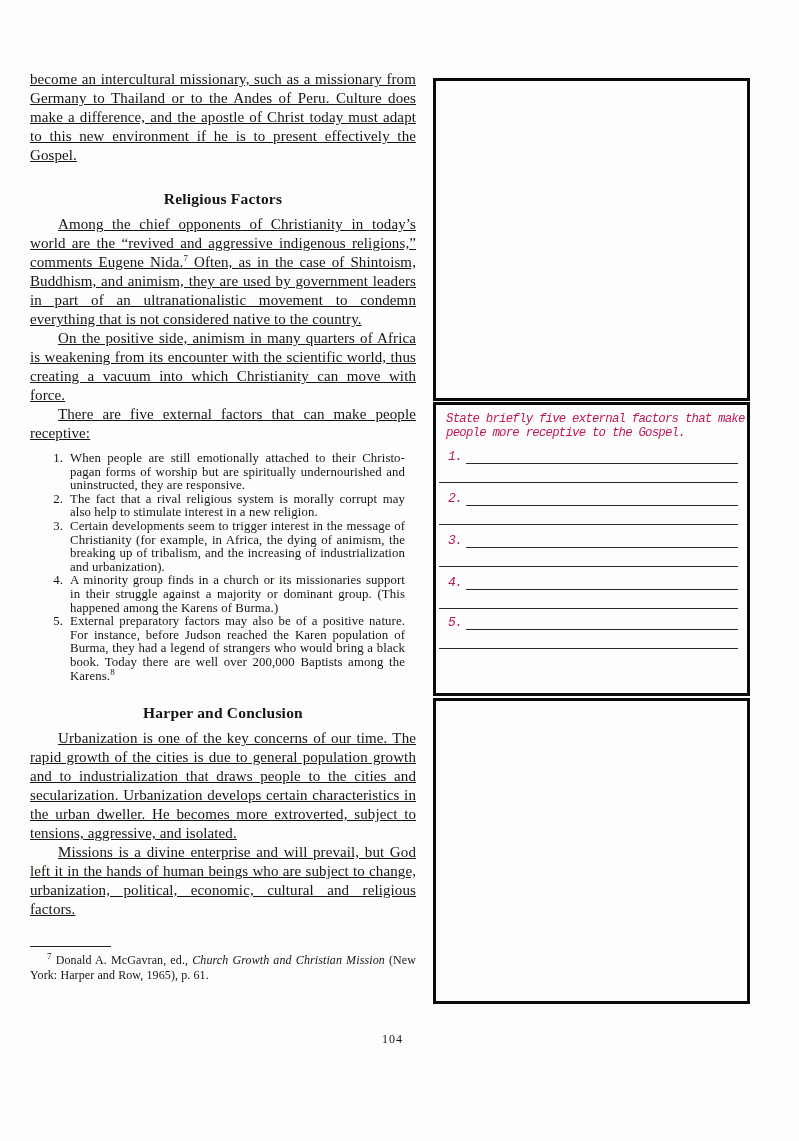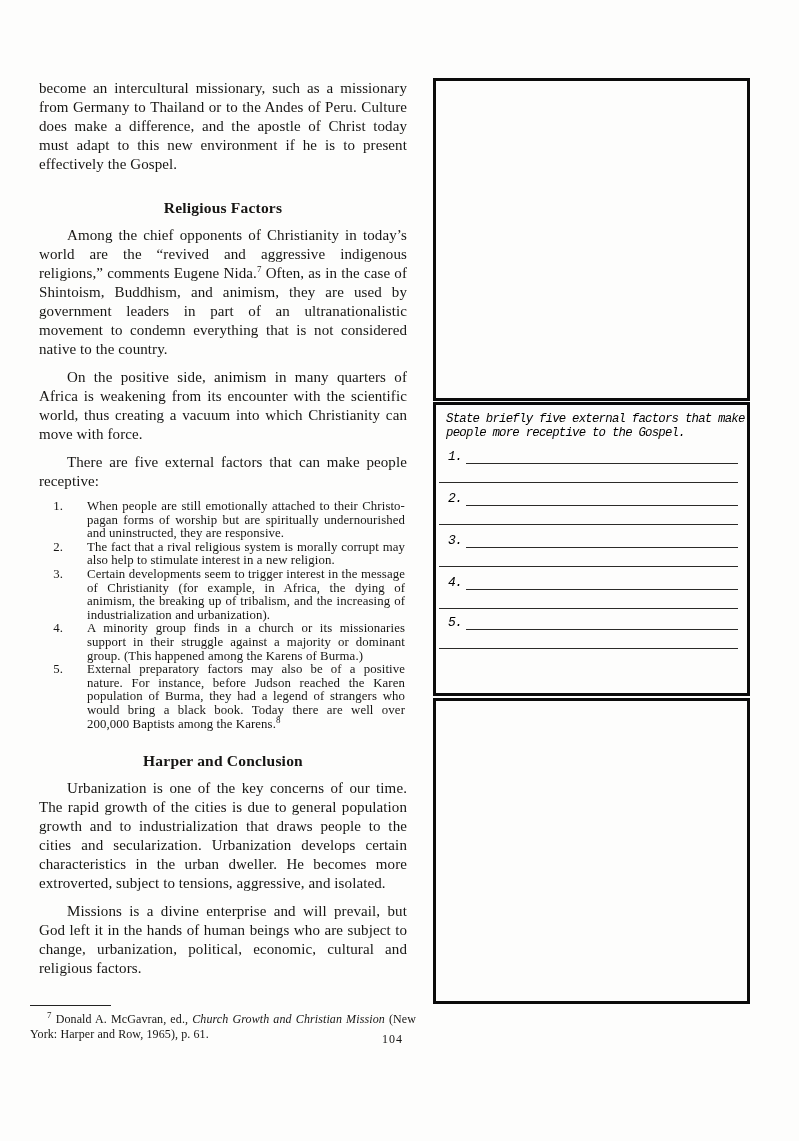--- a/index.html
+++ b/index.html
@@ -10,36 +10,36 @@
     overflow:hidden;
   }
   .page{position:absolute;inset:0;}
 
   
   .leftcol{
     position:absolute;left:30px;top:70px;width:386px;
     font-size:15px;line-height:19px;text-align:justify;
     letter-spacing:.1px;
   }
-  .leftcol p{margin:9px;}
+  .leftcol p{margin:0;text-decoration:underline;}
   .indent{text-indent:28px;}
   .heading{
     font-weight:bold;text-align:center;font-size:15.5px;
     margin:24px 0 7px 0;line-height:19px;letter-spacing:.2px;
   }
   .heading.summary{margin-top:20px;}
   sup{font-size:9px;line-height:0;vertical-align:super;}
 
   .factors{
     margin:9px 0 0 18px;width:357px;
     font-size:12.8px;line-height:13.6px;
   }
   .factor-item{display:flex;margin:0;}
   .factor-num{width:15px;flex:0 0 15px;text-align:right;}
-  .factor-text{flex:1;margin-left:24px;text-align:justify;}
+  .factor-text{flex:1;margin-left:7px;text-align:justify;}
 
   .footnote-rule{
     width:81px;border:none;border-top:1.6px solid #222;
     margin:27px 0 6px 0;
   }
   .footnote{
     font-size:12px;line-height:15px;text-align:justify;
     text-indent:17px;width:386px;
   }
   .footnote .book-title{font-style:italic;}
@@ -55,21 +55,21 @@
     border:3px solid #0b0b0b;box-sizing:border-box;
     background:#fdfdfc;overflow:hidden;
   }
   .box-illustration-top{top:78px;height:323px;}
   .box-exercise{top:402px;height:294px;}
   .box-illustration-bottom{top:698px;height:306px;}
 
   .typewriter{
     font-family:"Liberation Mono", monospace;
     font-style:italic;font-size:12.4px;letter-spacing:-0.8px;
-    color:#000000;
+    color:#be185d;
   }
   .exercise-prompt{position:absolute;left:10px;top:7px;line-height:14px;white-space:nowrap;}
   .exercise-item{position:absolute;left:0;right:0;height:40px;}
   .exercise-num{position:absolute;left:12px;top:0;font-size:13px;}
   .blank-short{position:absolute;left:30px;right:9px;top:1px;height:13px;border-bottom:1.8px solid #2b2a28;}
   .blank-full{position:absolute;left:3px;right:9px;top:20px;height:13px;border-bottom:1.8px solid #2b2a28;}
   .compare-note{position:absolute;left:8px;top:265px;white-space:nowrap;margin-top:44px;}
 </style>
 </head>
 <body>

